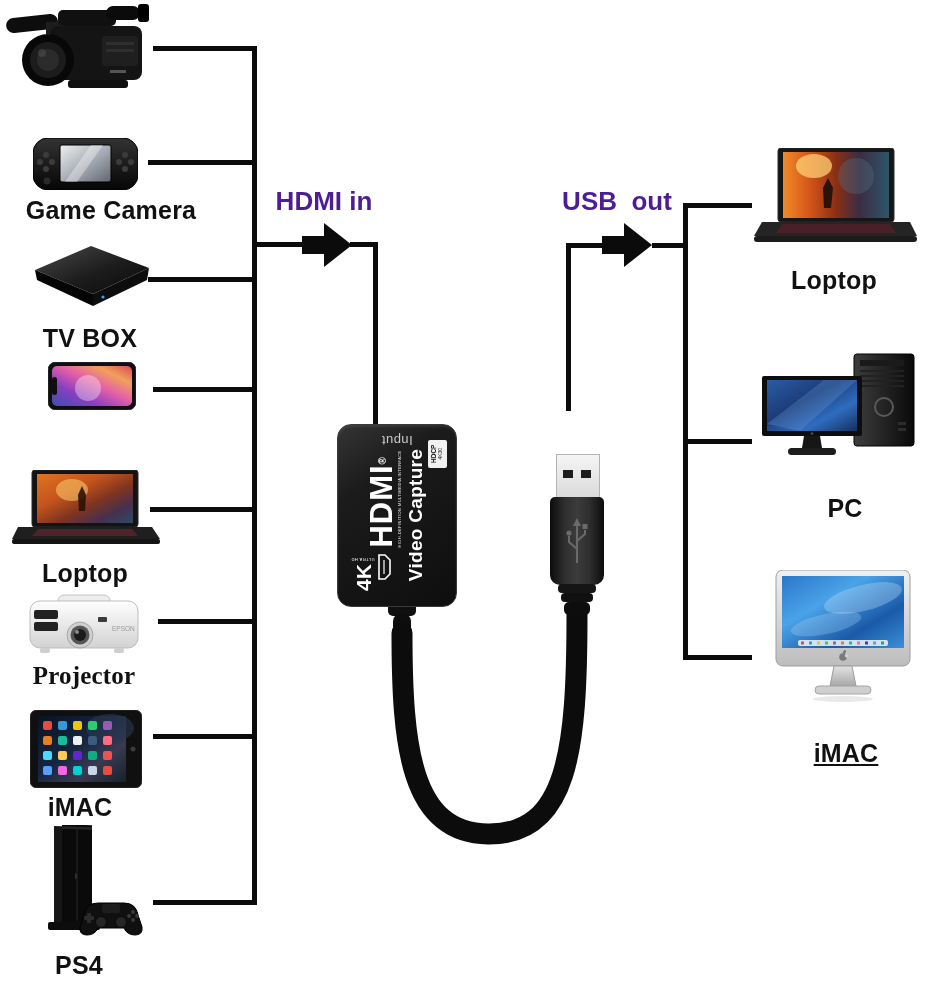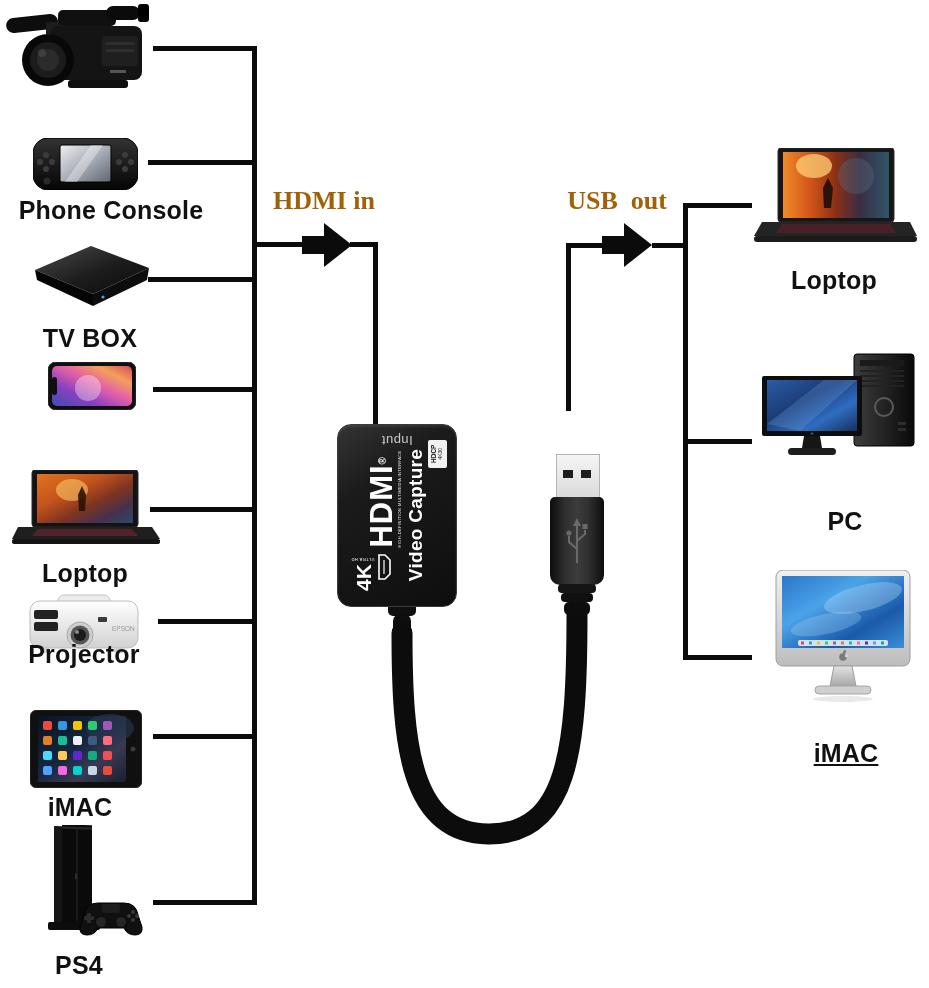--- a/index.html
+++ b/index.html
@@ -4,21 +4,21 @@
 <style>
   html,body{margin:0;padding:0;background:#ffffff;}
   .canvas{position:relative;width:929px;height:988px;background:#ffffff;overflow:hidden;
           font-family:"Liberation Sans",sans-serif;}
   .ln{position:absolute;background:#0b0b0b;}
   .dev{position:absolute;}
   .dev svg{display:block;width:100%;height:100%;}
   .cap{position:absolute;transform:translateX(-50%);font-weight:bold;font-size:25px;
        color:#111;white-space:pre;letter-spacing:.2px;}
   .conn-label{position:absolute;transform:translateX(-50%);font-weight:bold;font-size:26px;
-       color:#a16207;white-space:pre;font-family:Liberation Serif, serif;}
+       color:#4c1d95;white-space:pre;}
   .arrow{position:absolute;}
   
   .card{position:absolute;left:337px;top:424px;width:118px;height:181px;border-radius:14px;
         background:linear-gradient(145deg,#343434 0%,#1b1b1b 30%,#0e0e0e 100%);
         border:1px solid #3a3a3a;box-shadow:inset 0 2px 2px rgba(255,255,255,.08);}
   .card .input-lbl{position:absolute;top:8px;left:0;width:100%;text-align:center;
         transform:rotate(180deg);color:#c9c9c9;font-size:13px;letter-spacing:.5px;}
   .hdcp{position:absolute;left:90px;top:15px;width:19px;height:28px;background:#f1f1f1;
         border-radius:2px;display:flex;align-items:center;justify-content:center;}
   .hdcp .in{transform:rotate(-90deg);text-align:center;line-height:1;color:#151515;white-space:nowrap;}
@@ -124,21 +124,21 @@
         <circle cx="13" cy="31" r="3" fill="#3c3c3c"></circle>
       <circle cx="7" cy="24" r="3" fill="#3c3c3c"></circle>
         <circle cx="19" cy="24" r="3" fill="#3c3c3c"></circle>
       <circle cx="92" cy="17" r="3" fill="#3c3c3c"></circle>
         <circle cx="92" cy="31" r="3" fill="#3c3c3c"></circle>
       <circle cx="86" cy="24" r="3" fill="#3c3c3c"></circle>
         <circle cx="98" cy="24" r="3" fill="#3c3c3c"></circle>
       <circle cx="14" cy="43" r="3.5" fill="#2a2a2a"></circle>
     </svg>
   </div>
-  <div class="cap" style="left:111px;top:196px;">Phone Console</div>
+  <div class="cap" style="left:111px;top:196px;">Game Camera</div>
 
   <div class="dev" style="left:25px;top:240px;width:132px;height:72px;">
     <svg viewBox="0 0 132 72">
       <defs>
         <linearGradient id="g_tv" x1="0" y1="0" x2="1" y2="1">
           <stop offset="0" stop-color="#4a4a4a"></stop>
             <stop offset=".55" stop-color="#1c1c1c"></stop>
             <stop offset="1" stop-color="#0a0a0a"></stop>
         </linearGradient>
       </defs>
@@ -205,21 +205,21 @@
       <circle cx="52" cy="45" r="13" fill="#cfcfcf" stroke="#a8a8a8"></circle>
       <circle cx="52" cy="45" r="9.5" fill="#555"></circle>
       <circle cx="52" cy="45" r="6" fill="#1b1b1b"></circle>
       <circle cx="49" cy="42" r="2" fill="#8a8a8a"></circle>
       <rect x="70" y="27" width="9" height="5" rx="1" fill="#3a3a3a"></rect>
       <text x="84" y="41" font-size="6.5" fill="#9b9b9b" font-family="Liberation Sans, sans-serif">EPSON</text>
       <rect x="12" y="58" width="10" height="5" rx="2" fill="#cfcfcf"></rect>
       <rect x="86" y="58" width="10" height="5" rx="2" fill="#cfcfcf"></rect>
     </svg>
   </div>
-  <div class="cap" style="left:84px;top:640px;">Projector</div>
+  <div class="cap" style="left:84px;top:662px;font-family:Liberation Serif, serif;">Projector</div>
 
   <div class="dev" style="left:30px;top:710px;width:112px;height:78px;">
     <svg viewBox="0 0 112 78">
       <defs>
         <linearGradient id="g_ipad" x1="0" y1="0" x2="1" y2="1">
           <stop offset="0" stop-color="#0b1322"></stop>
             <stop offset=".45" stop-color="#14263f"></stop>
           <stop offset=".7" stop-color="#3a3a52"></stop>
             <stop offset="1" stop-color="#18202e"></stop>
         </linearGradient>
@@ -380,21 +380,21 @@
       <rect x="136" y="70" width="8" height="3" fill="#2c2c2c"></rect>
         <rect x="136" y="76" width="8" height="3" fill="#2c2c2c"></rect>
       <rect x="0" y="24" width="100" height="60" rx="2" fill="#0d0d0d"></rect>
       <rect x="5" y="28" width="90" height="51" fill="url(#g_pcscr)"></rect>
       <polygon points="5,72 62,28 95,28 38,79" fill="#6fa0dc" opacity=".28"></polygon>
       <circle cx="50" cy="81.5" r="1.5" fill="#444"></circle>
       <polygon points="42,84 58,84 60,96 40,96" fill="#161616"></polygon>
       <rect x="26" y="96" width="48" height="7" rx="3.5" fill="#1d1d1d"></rect>
     </svg>
   </div>
-  <div class="cap" style="left:845px;top:507px;">PC</div>
+  <div class="cap" style="left:845px;top:494px;">PC</div>
 
   <div class="dev" style="left:768px;top:570px;width:150px;height:148px;">
     <svg viewBox="0 0 150 148">
       <defs>
         <linearGradient id="g_imacfr" x1="0" y1="0" x2="0" y2="1">
           <stop offset="0" stop-color="#f0f0f0"></stop>
             <stop offset="1" stop-color="#bdbdbd"></stop>
         </linearGradient>
         <linearGradient id="g_imacscr" x1="0" y1="0" x2="1" y2="1">
           <stop offset="0" stop-color="#2a77c8"></stop>

